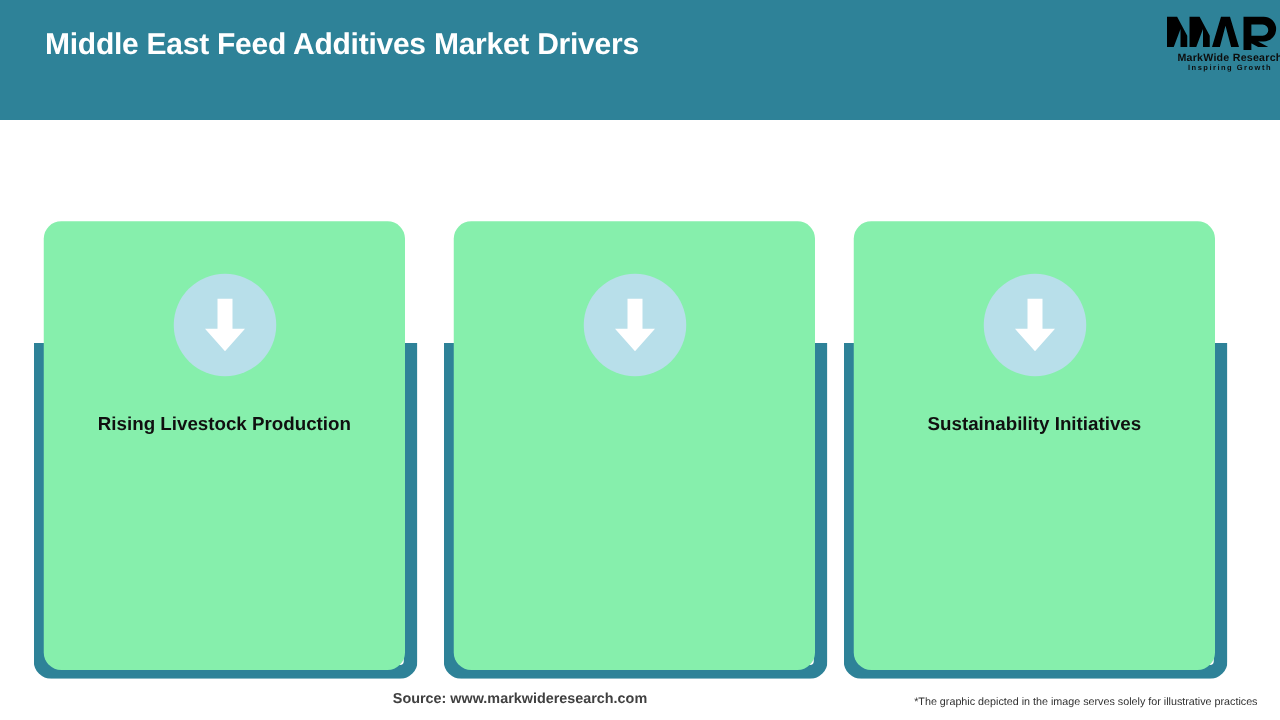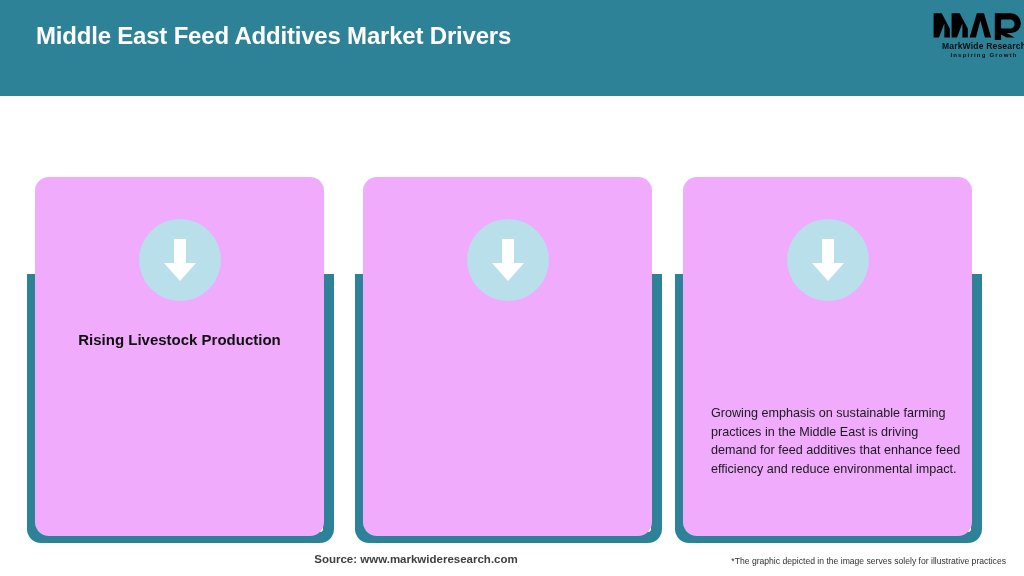--- a/index.html
+++ b/index.html
@@ -100,21 +100,21 @@
     border-bottom-right-radius: 14px;
     box-sizing: border-box;
   }
 
   .card {
     position: absolute;
     left: 8px;
     top: 81px;
     width: 289px;
     height: 359px;
-    background: #f0abfc;
+    background: #86efac;
     border-radius: 14px;
     box-sizing: border-box;
   }
 
   
   .icon-circle {
     position: absolute;
     left: 50%;
     top: 42px;
     transform: translateX(-50%);
@@ -221,20 +221,20 @@
   </div>
 
   <div class="card-wrap c3">
     <div class="bracket"></div>
     <div class="card">
       <div class="icon-circle">
         <svg width="40" height="46" viewBox="0 0 40 46" xmlns="http://www.w3.org/2000/svg">
           <polygon points="14,2 26,2 26,26 36,26 20,44 4,26 14,26" fill="#ffffff"></polygon>
         </svg>
       </div>
-      <div class="card-body">Growing emphasis on sustainable farming practices in the Middle East is driving demand for feed additives that enhance feed efficiency and reduce environmental impact.</div>
+      <div class="card-title">Sustainability Initiatives</div>
     </div>
   </div>
 
 </div>
 
 <div class="source">Source: www.markwideresearch.com</div>
 <div class="disclaimer">*The graphic depicted in the image serves solely for illustrative practices</div>
 
 </body></html>

